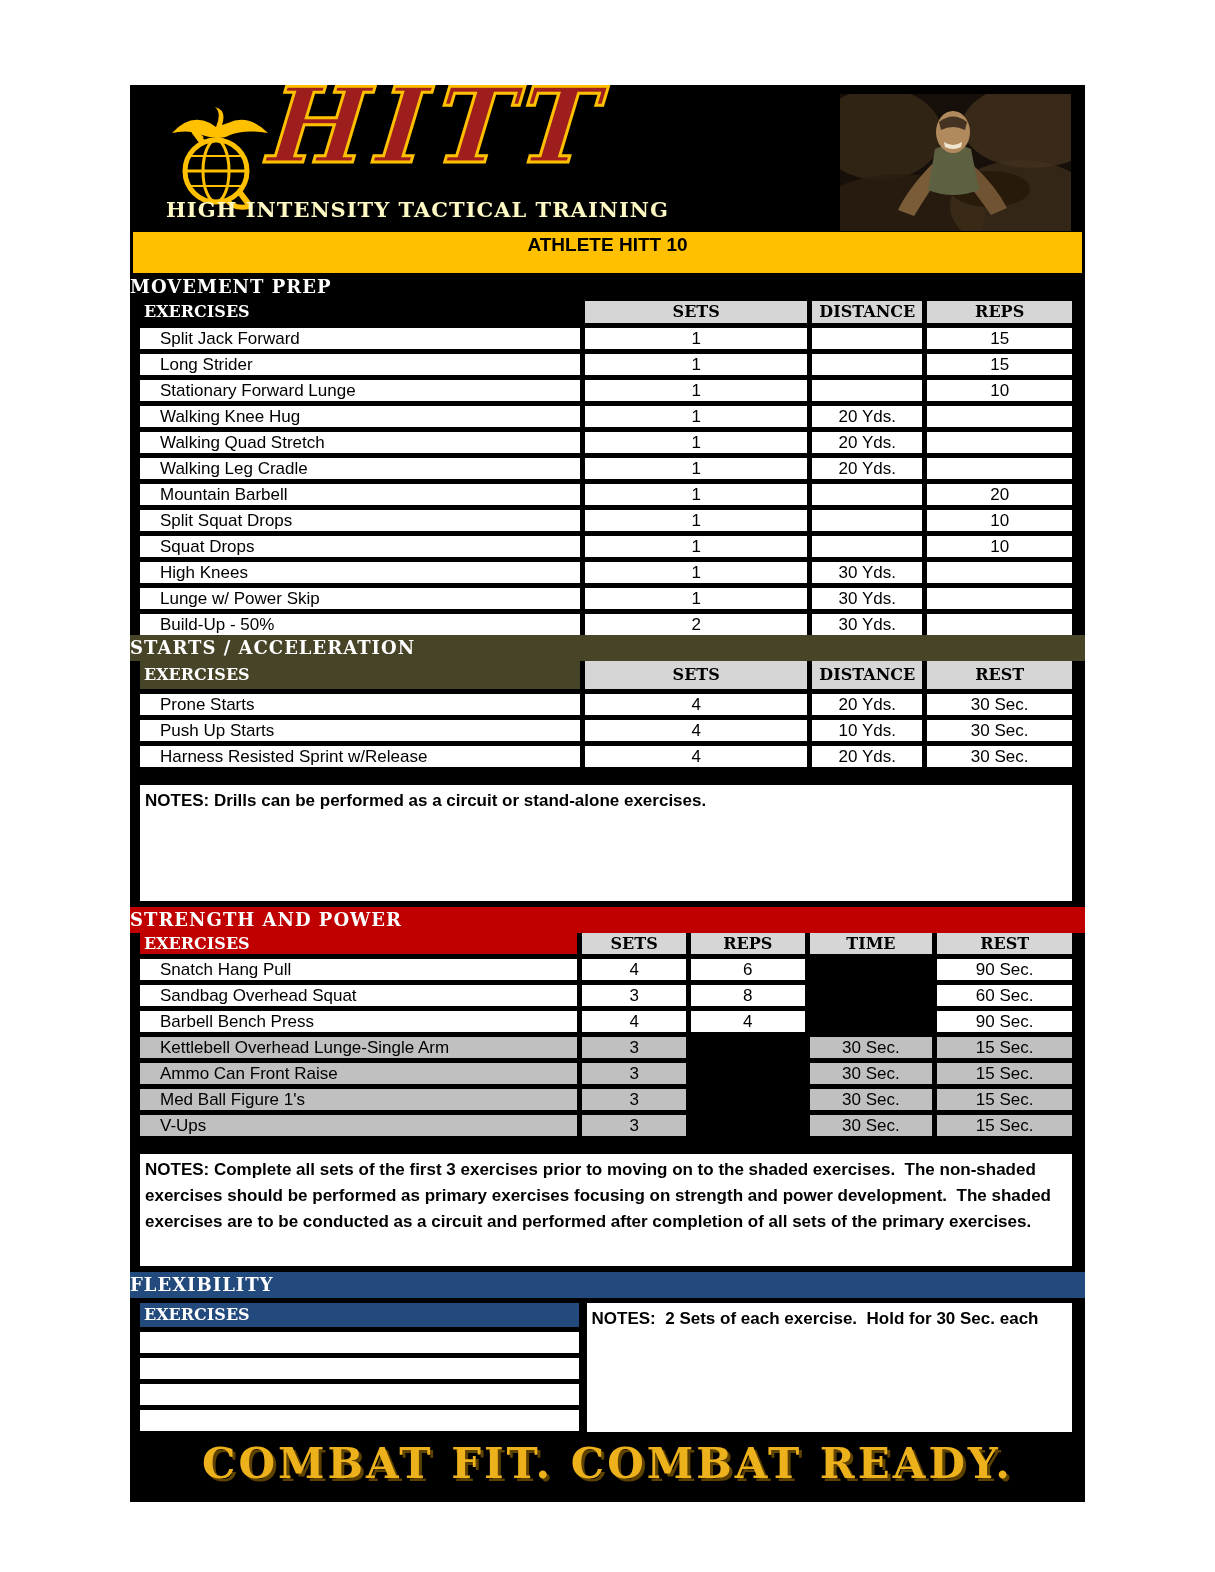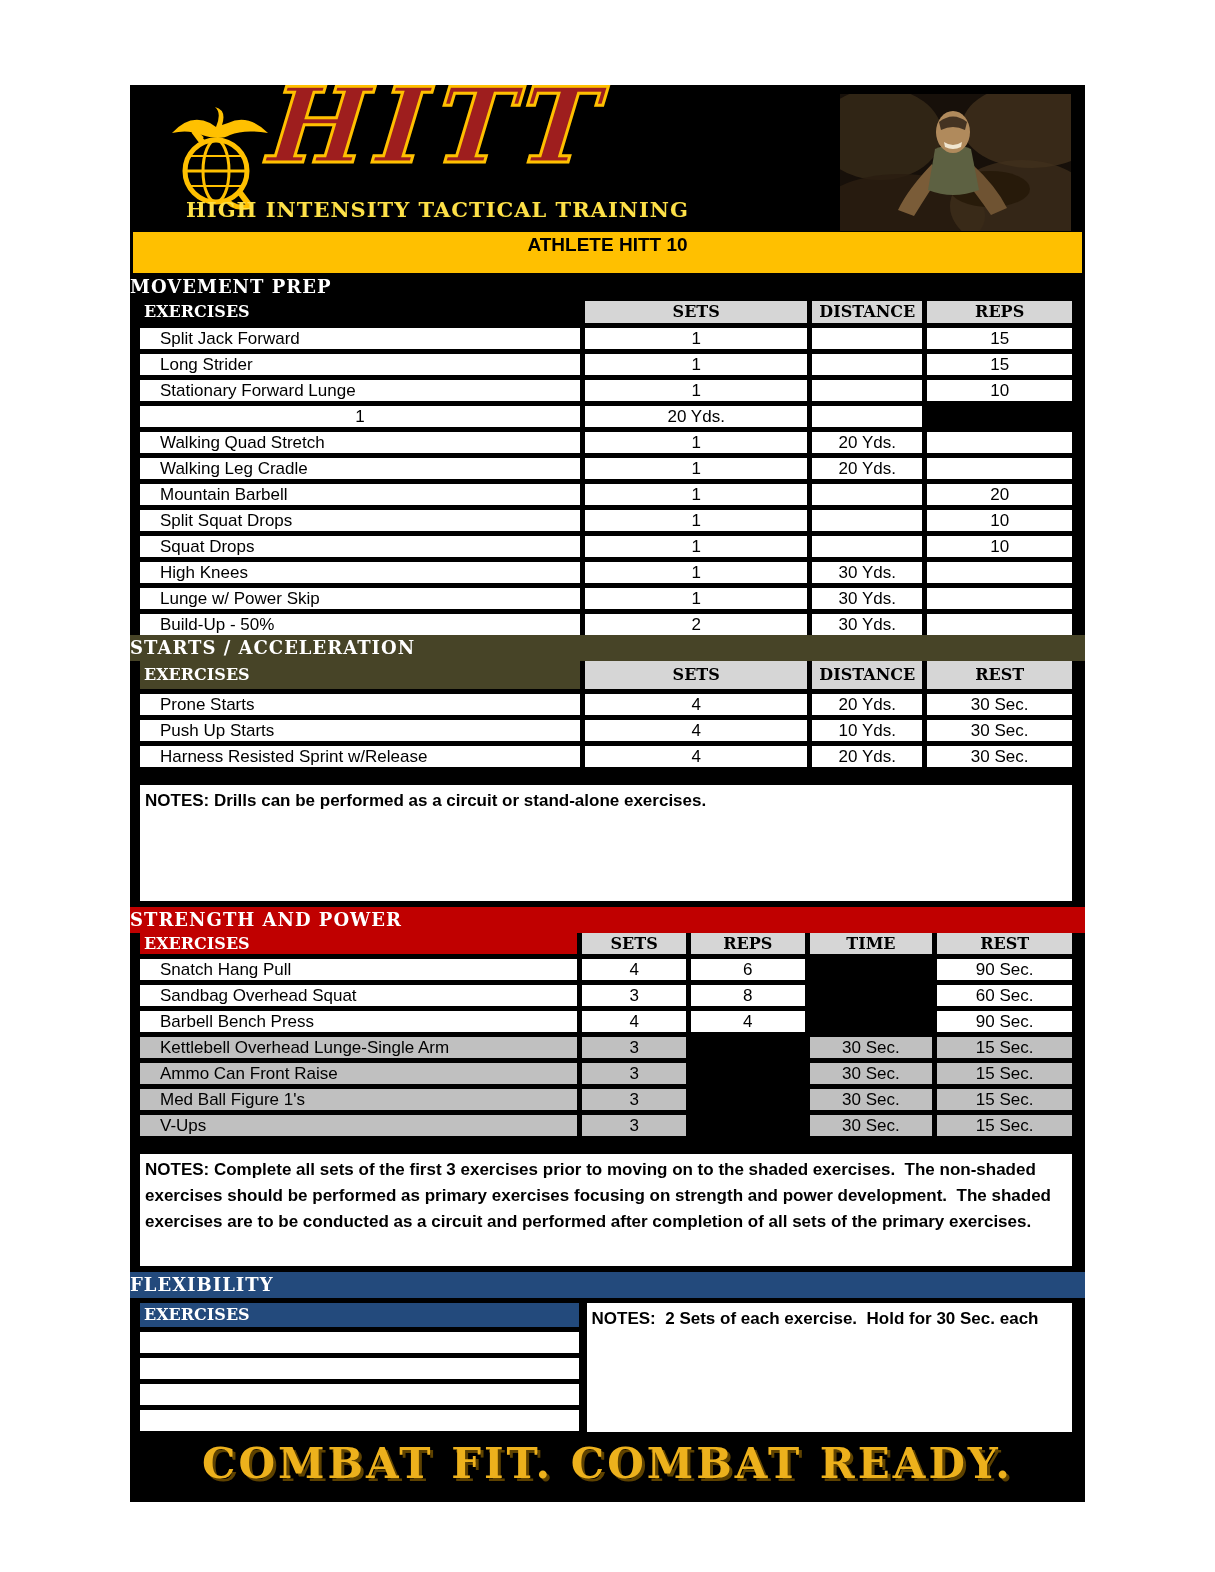--- a/index.html
+++ b/index.html
@@ -14,23 +14,23 @@
   
   .header{position:relative;height:147px;background:#000;}
   .emblem{position:absolute;left:40px;top:16px;}
   .logo-text{
     position:absolute;left:140px;top:-16px;
     font-family:"DejaVu Serif", serif;font-style:italic;font-weight:bold;
     font-size:104px;color:#9E1E1E;-webkit-text-stroke:3px #FFC000;
     letter-spacing:10px;transform:skewX(-6deg);line-height:1.1;
   }
   .tagline{
-    position:absolute;left:56px;top:112px;
+    position:absolute;left:36px;top:112px;
     font-family:"DejaVu Serif", serif;font-weight:bold;font-size:21px;
-    color:#fde047;letter-spacing:1px;white-space:nowrap;
+    color:#fef9c3;letter-spacing:1px;white-space:nowrap;
   }
   .photo{position:absolute;right:14px;top:9px;width:231px;height:137px;}
   
   .title-band{
     height:41px;line-height:25px;background:#FFC000;color:#000;
     font-weight:bold;font-size:19px;text-align:center;margin:0 3px;
   }
   .section-band{
     height:28px;line-height:28px;text-align:left;color:#fff;
     font-family:"DejaVu Serif", serif;font-weight:bold;font-size:18px;letter-spacing:1px;
@@ -146,20 +146,21 @@
               <div class="tcell val"></div>
               <div class="tcell val">15</div>
             </div>
             <div class="trow mp-grid">
               <div class="tcell name">Stationary Forward Lunge</div>
               <div class="tcell val">1</div>
               <div class="tcell val"></div>
               <div class="tcell val">10</div>
             </div>
             <div class="trow mp-grid">
+              <div class="tcell name">Walking Knee Hug</div>
               <div class="tcell val">1</div>
               <div class="tcell val">20 Yds.</div>
               <div class="tcell val"></div>
             </div>
             <div class="trow mp-grid">
               <div class="tcell name">Walking Quad Stretch</div>
               <div class="tcell val">1</div>
               <div class="tcell val">20 Yds.</div>
               <div class="tcell val"></div>
             </div>

